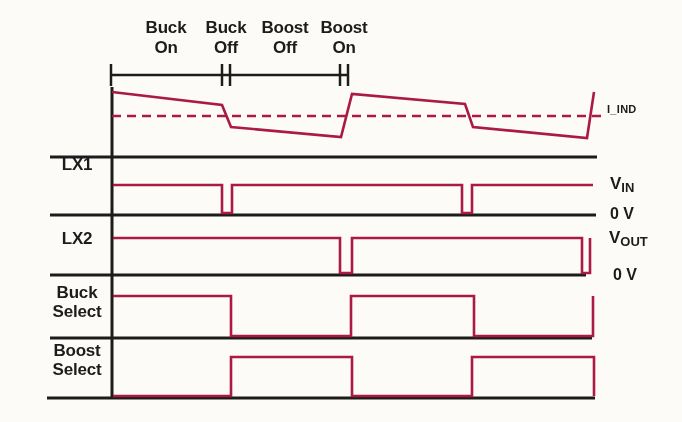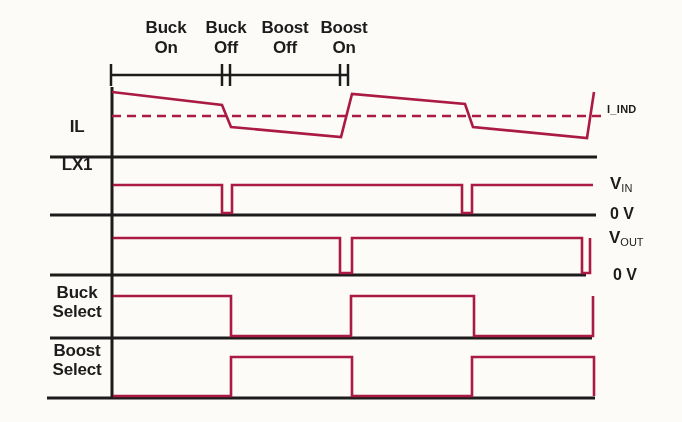--- a/index.html
+++ b/index.html
@@ -22,21 +22,21 @@
       font-size:17px;font-weight:700;line-height:19px;letter-spacing:-0.2px;}
   .row-label span{display:block;}
   .rl-il{top:117px}.rl-lx1{top:155px}.rl-lx2{top:229px}.rl-buck{top:283px}.rl-boost{top:341px}
 
   .rgt{position:absolute;font-weight:700;white-space:nowrap;}
   .lbl-iind{left:607px;top:103px;font-size:11px;letter-spacing:0.3px;}
   .lbl-vin{left:610px;top:174px;font-size:17px;}
   .lbl-zero1{left:610px;top:205px;font-size:16px;}
   .lbl-vout{left:609px;top:228px;font-size:17px;}
   .lbl-zero2{left:613px;top:266px;font-size:16px;}
-  .sub{font-size:11px;vertical-align:-3px;font-weight:400;letter-spacing:0;}
+  .sub{font-size:13px;vertical-align:-3px;font-weight:700;letter-spacing:0;}
 </style>
 </head>
 <body style="--bg: #fcfbf7; --ink: #1c1c1c;">
 
 <div class="stage">
 
   <svg xmlns="http://www.w3.org/2000/svg" viewBox="0 0 682 422">
       <polyline points="112,87 112,399" fill="none" stroke="#1c1c1c" stroke-width="3" stroke-linejoin="miter"></polyline>
       <polyline points="50,157 597,157" fill="none" stroke="#1c1c1c" stroke-width="3" stroke-linejoin="miter"></polyline>
       <polyline points="50,215 596,215" fill="none" stroke="#1c1c1c" stroke-width="3" stroke-linejoin="miter"></polyline>
@@ -67,26 +67,26 @@
   </div>
   <div class="tl tl-3">
     <span>Boost</span>
     <span>Off</span>
   </div>
   <div class="tl tl-4">
     <span>Boost</span>
     <span>On</span>
   </div>
 
-  <div class="row-label rl-il">
-    <span>IL</span>
+  <div class="row-label rl-lx1">
+    <span>LX1</span>
     <span></span>
   </div>
-  <div class="row-label rl-lx1">
-    <span>LX1</span>
+  <div class="row-label rl-lx2">
+    <span>LX2</span>
     <span></span>
   </div>
   <div class="row-label rl-buck">
     <span>Buck</span>
     <span>Select</span>
   </div>
   <div class="row-label rl-boost">
     <span>Boost</span>
     <span>Select</span>
   </div>

